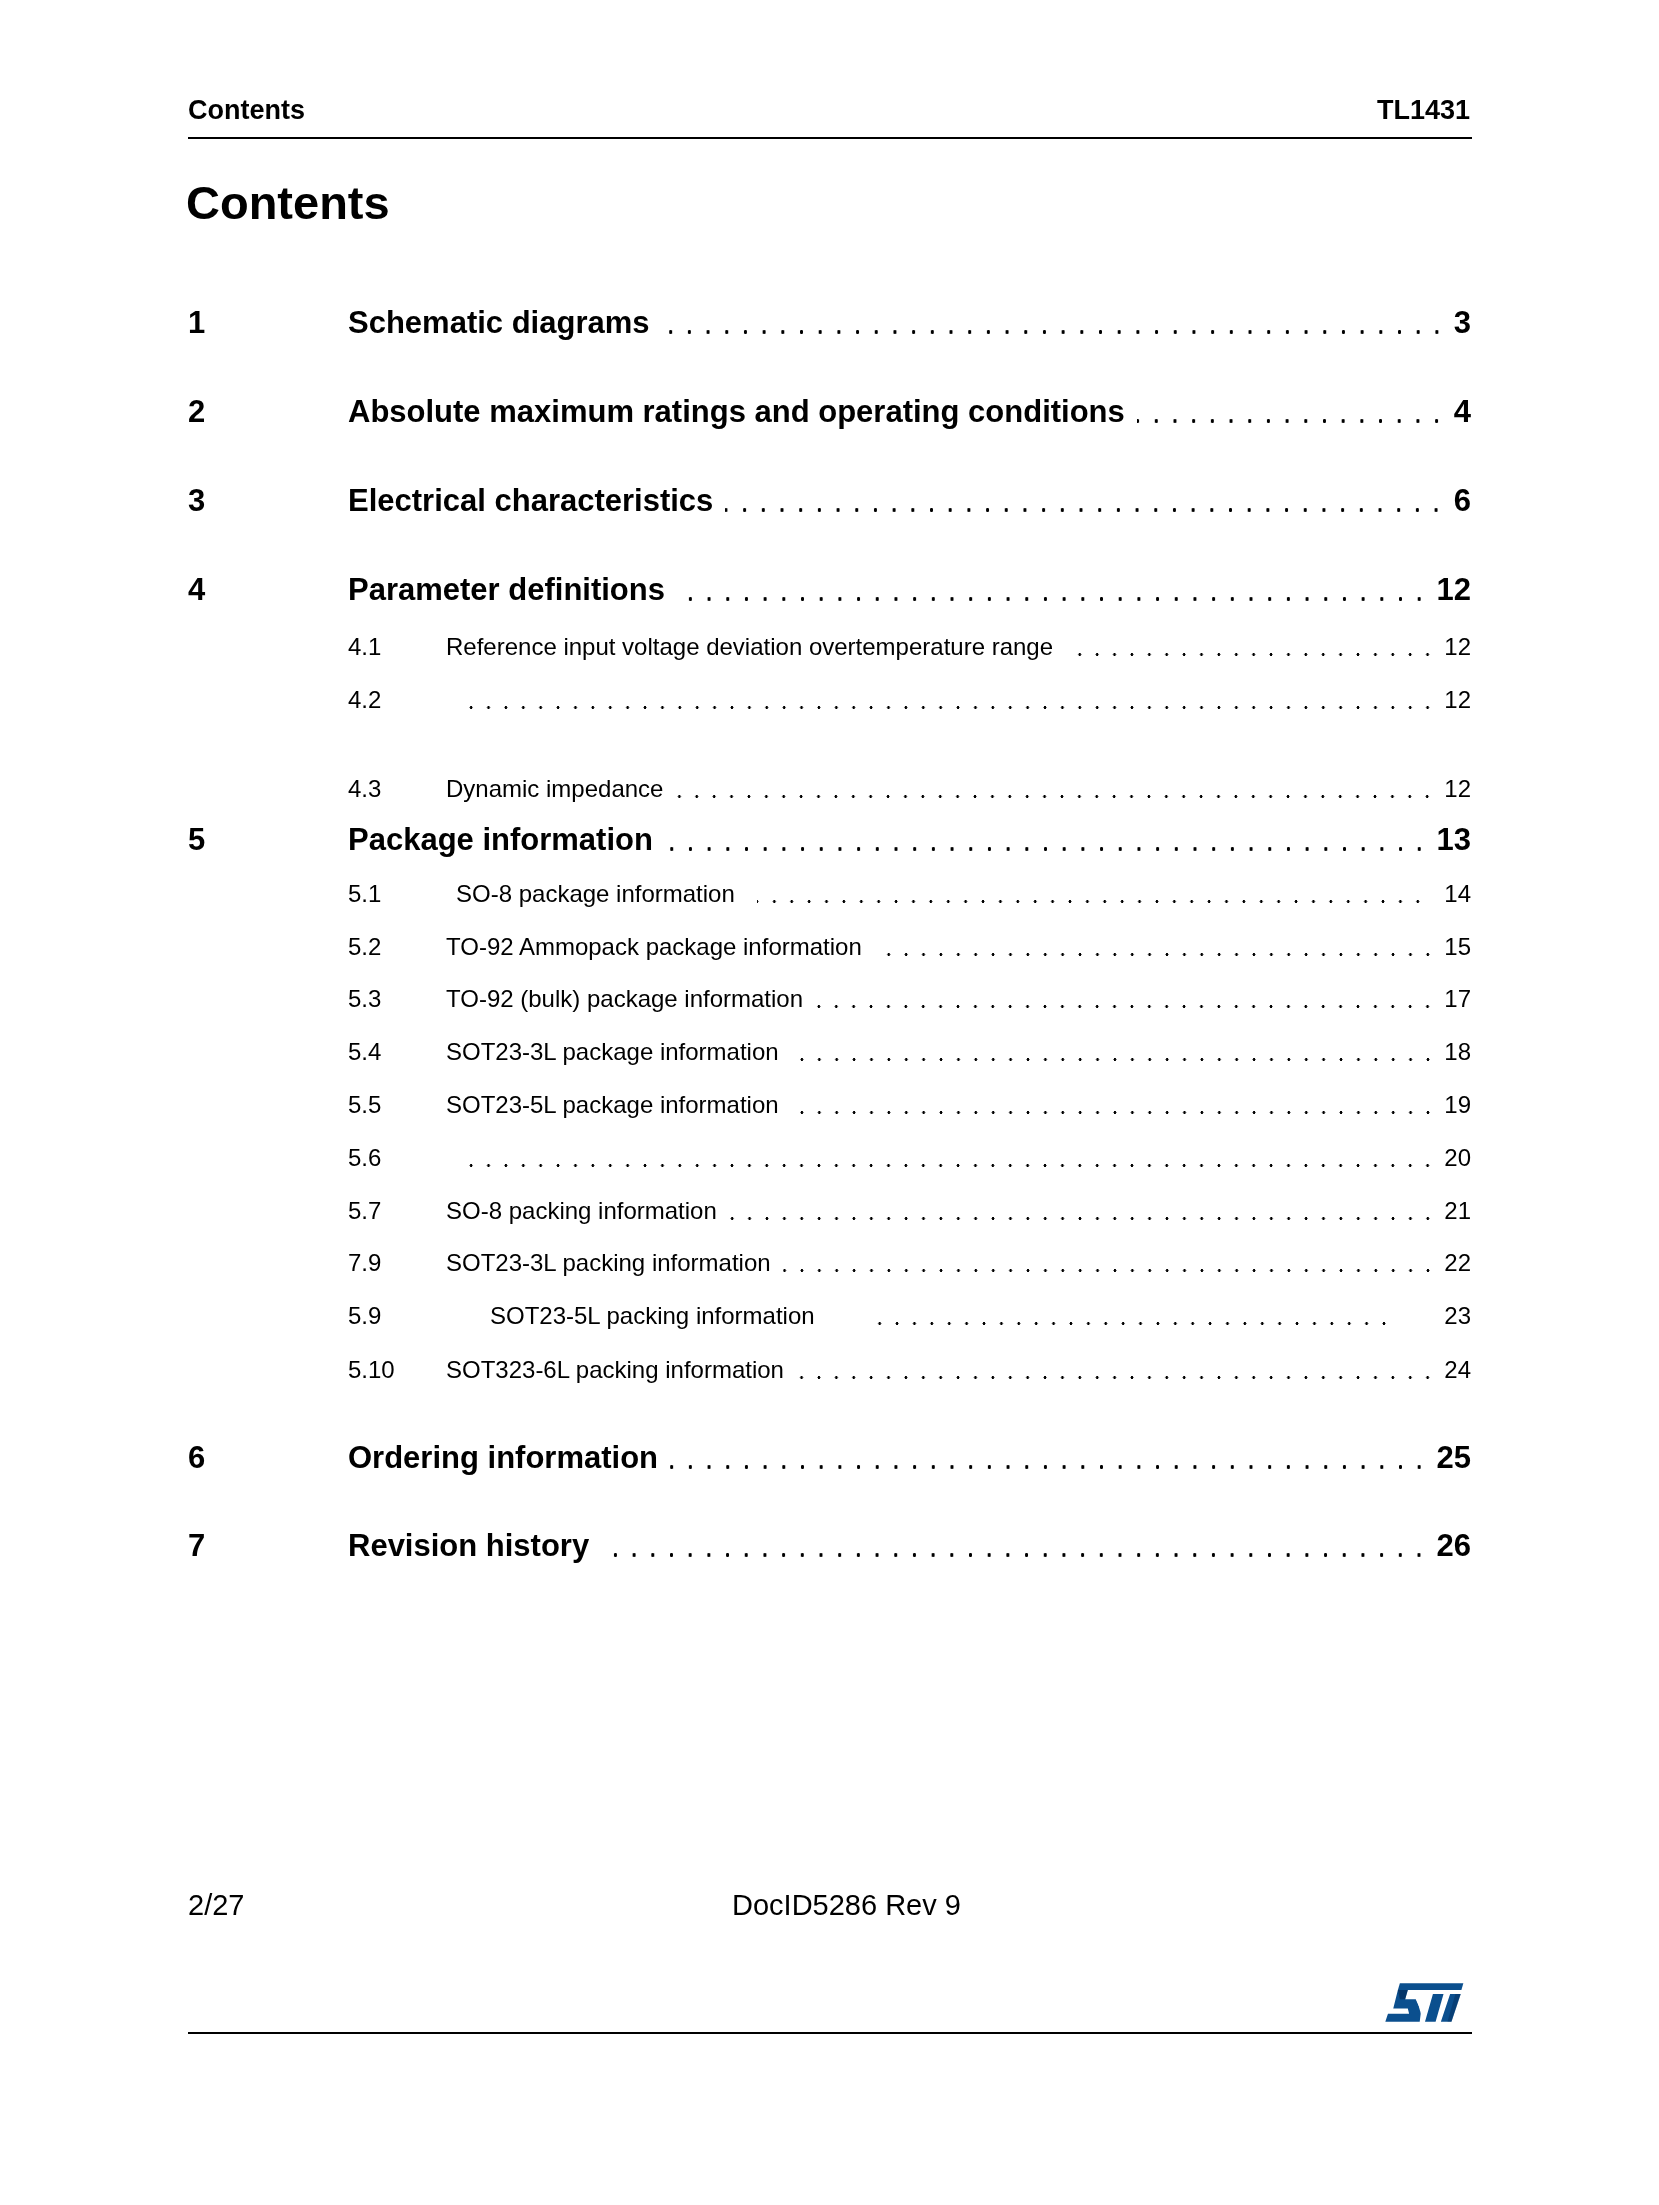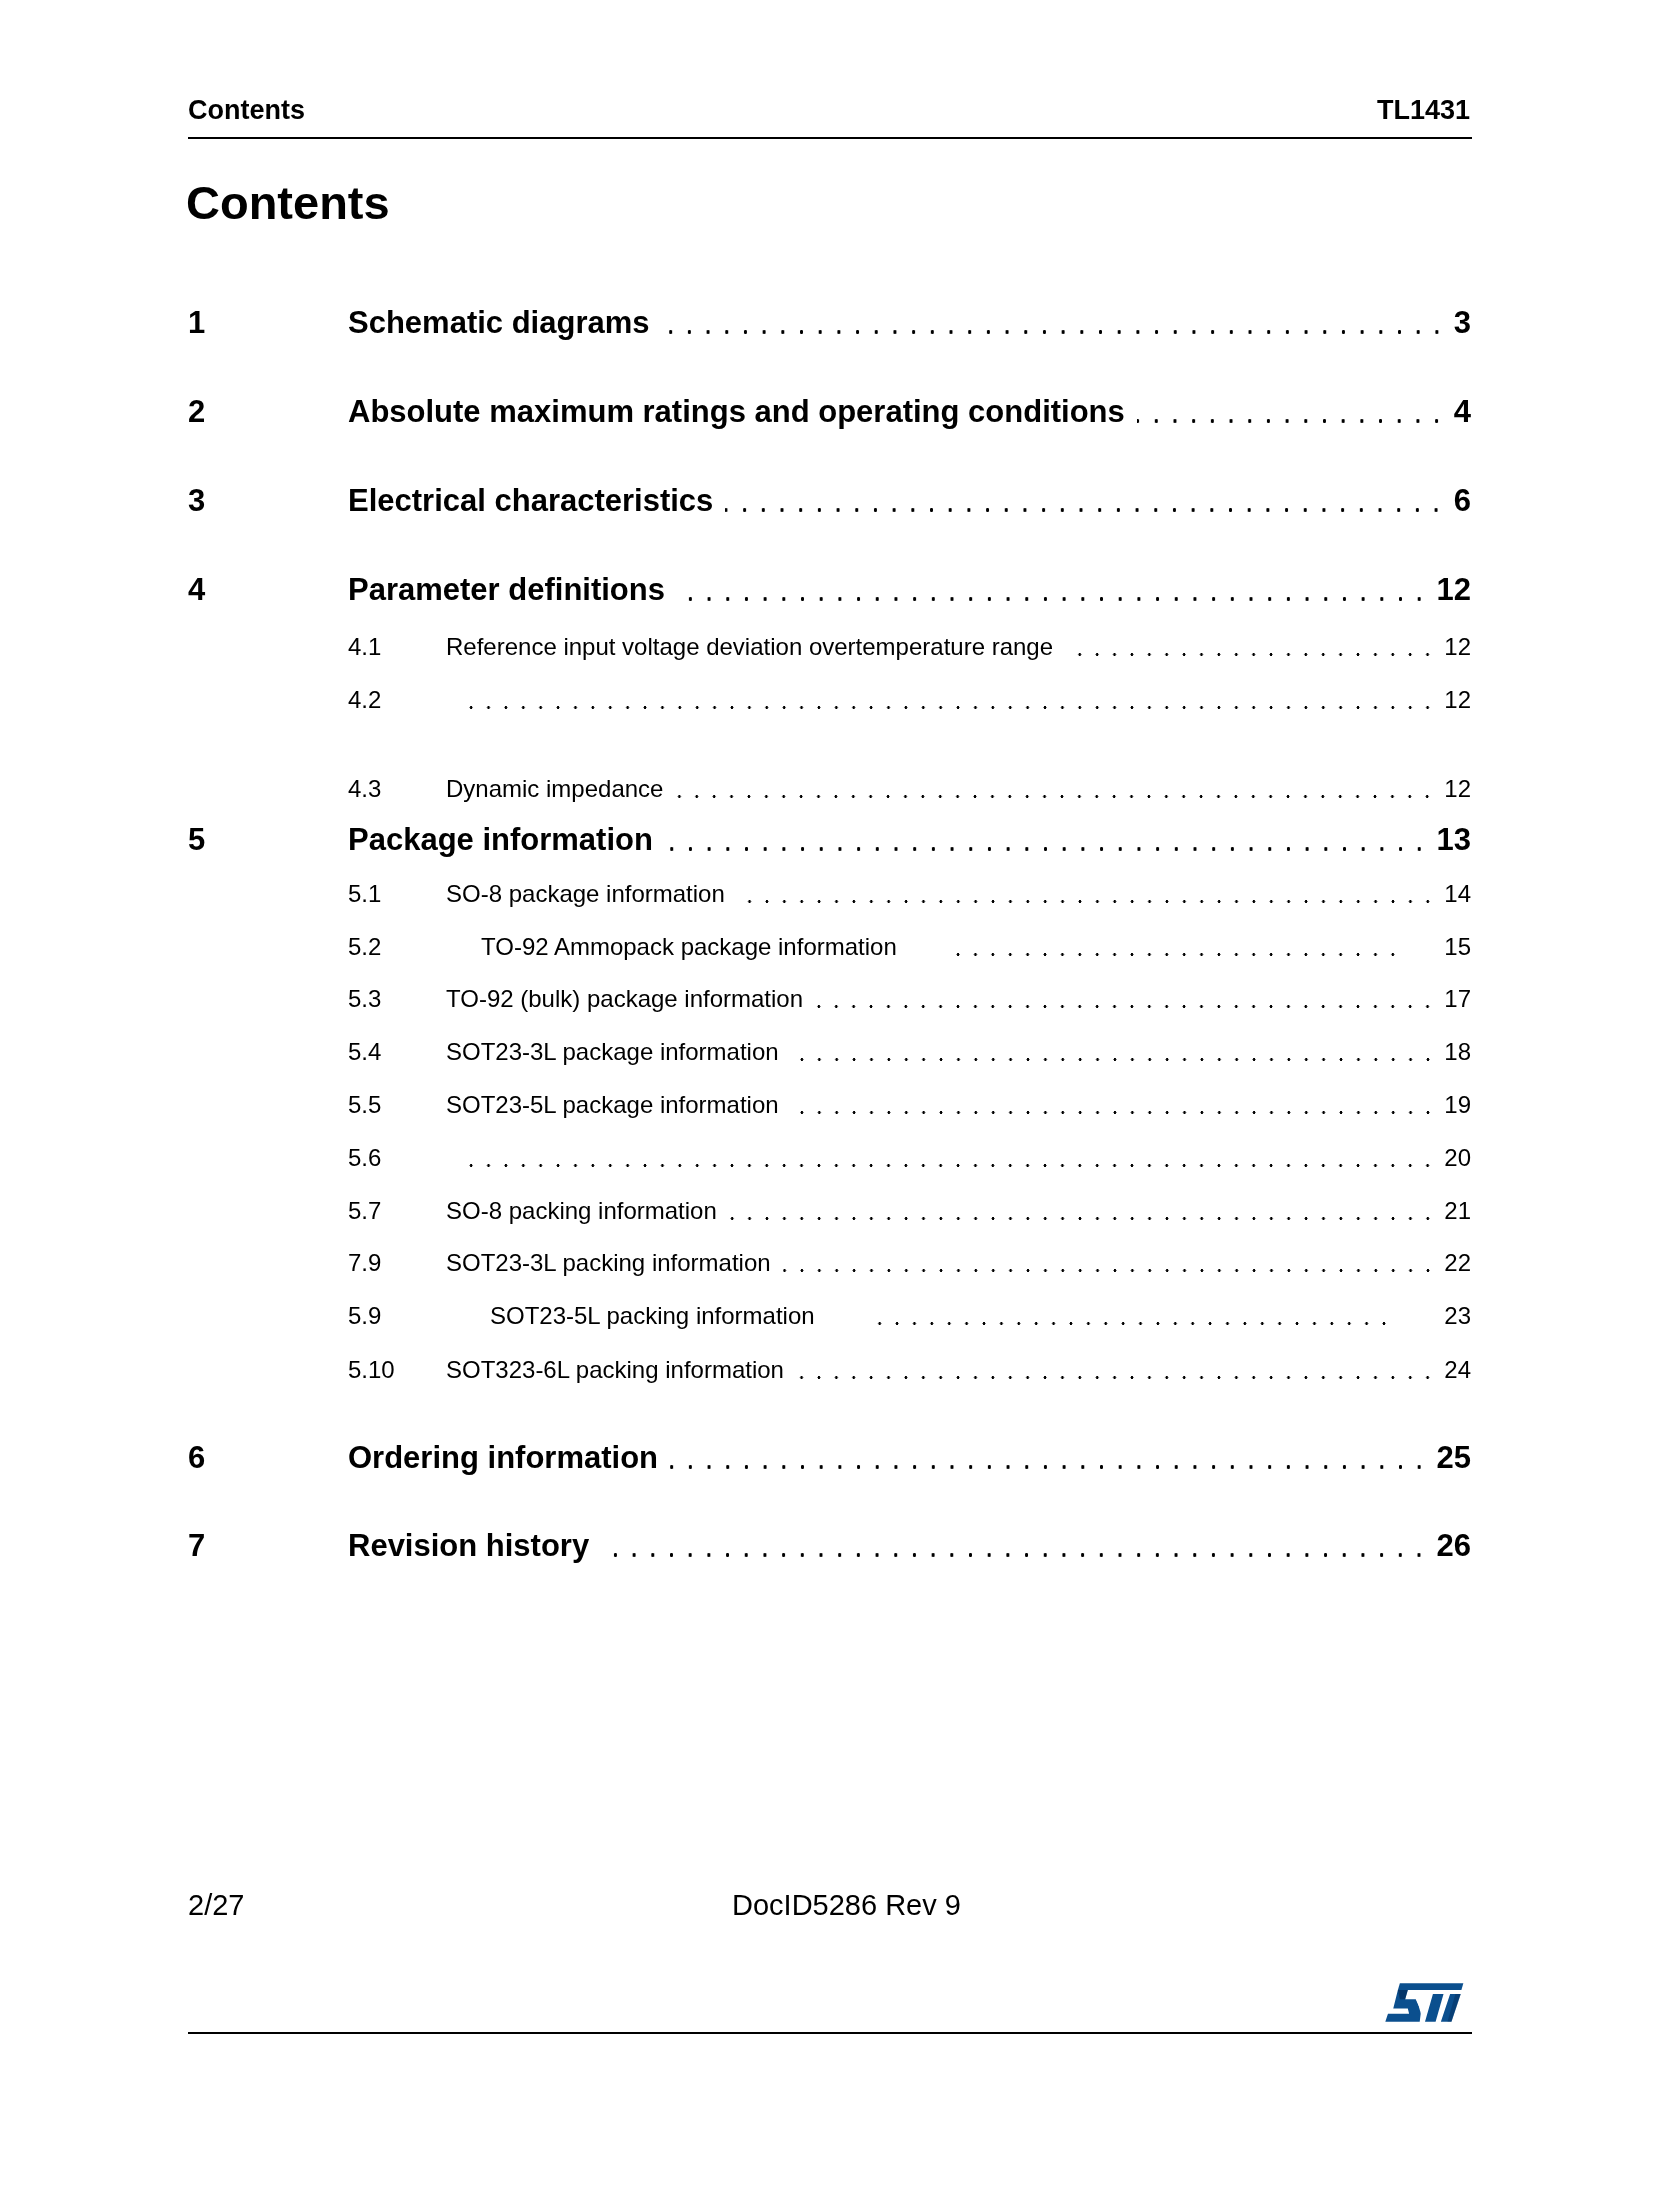--- a/index.html
+++ b/index.html
@@ -85,27 +85,27 @@
     <span class="toc-title">Dynamic impedance</span>
     <span class="toc-leader"></span>
     <span class="toc-page">12</span>
   </div>
   <div class="toc-row lvl1" style="top:820px;">
     <span class="toc-num">5</span>
     <span class="toc-title">Package information</span>
     <span class="toc-leader"></span>
     <span class="toc-page">13</span>
   </div>
-  <div class="toc-row lvl2" style="top:875px;">
+  <div class="toc-row lvl2" style="top:875px;gap:10px;">
     <span class="toc-num">5.1</span>
     <span class="toc-title">SO-8 package information</span>
     <span class="toc-leader"></span>
     <span class="toc-page">14</span>
   </div>
-  <div class="toc-row lvl2" style="top:928px;gap:35px;">
+  <div class="toc-row lvl2" style="top:928px;">
     <span class="toc-num">5.2</span>
     <span class="toc-title">TO-92 Ammopack package information</span>
     <span class="toc-leader"></span>
     <span class="toc-page">15</span>
   </div>
   <div class="toc-row lvl2" style="top:980px;">
     <span class="toc-num">5.3</span>
     <span class="toc-title">TO-92 (bulk) package information</span>
     <span class="toc-leader"></span>
     <span class="toc-page">17</span>

